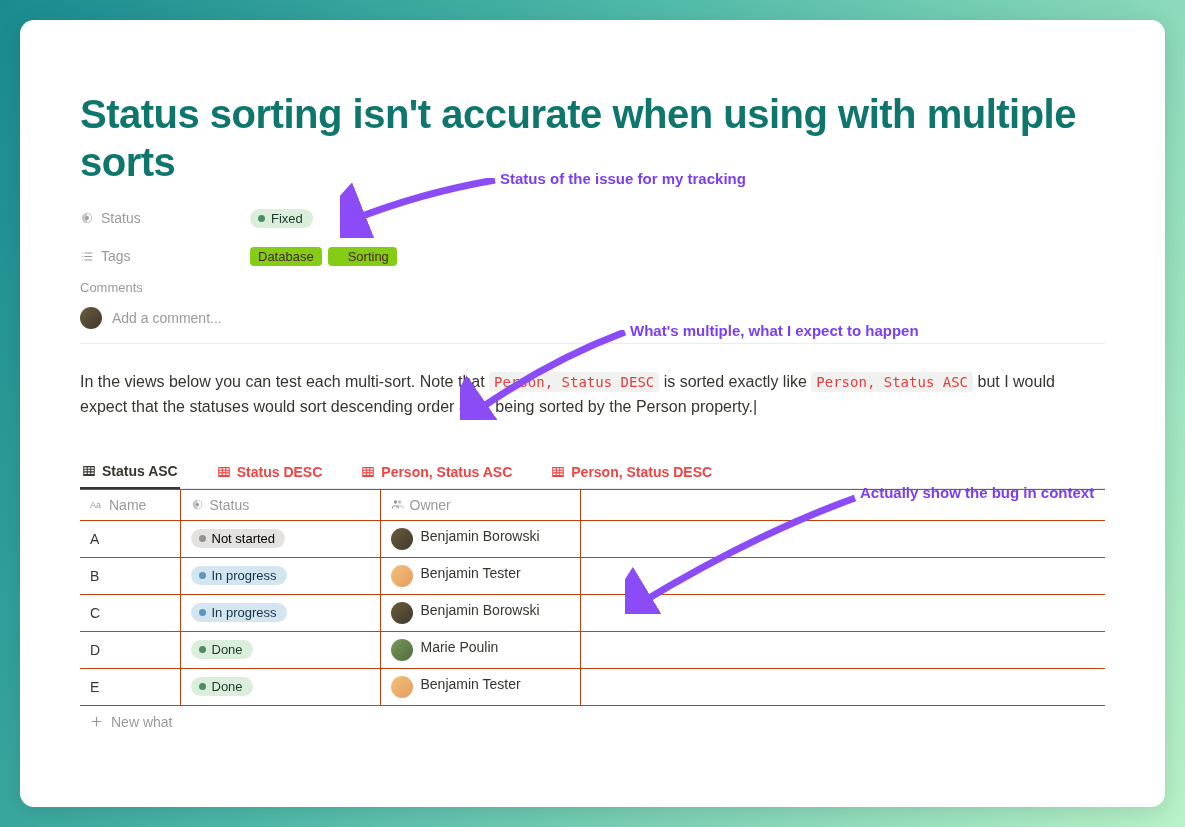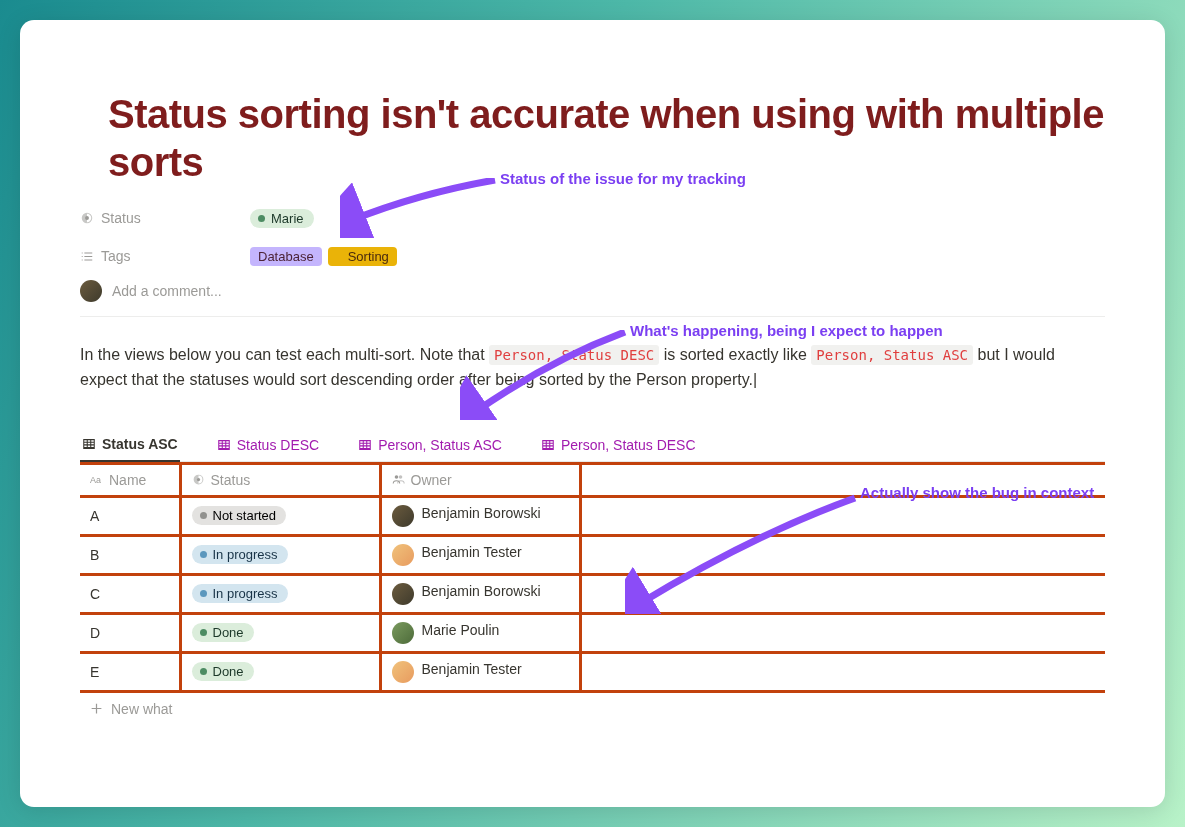--- a/index.html
+++ b/index.html
@@ -18,24 +18,23 @@
     margin: 0 auto;
     padding: 70px 60px 40px 60px;
     box-shadow: 0 4px 24px rgba(0,0,0,0.12);
     position: relative;
     overflow: hidden;
   }
   .page-title {
     font-size: 40px;
     font-weight: 700;
     line-height: 1.2;
-    color: #7f1d1d;
+    color: #0f766e;
     margin-bottom: 18px;
     letter-spacing: -0.5px;
-    margin-left: 28px;
   }
   .prop-row {
     display: flex;
     align-items: center;
     font-size: 14px;
     margin-bottom: 10px;
     min-height: 28px;
   }
   .prop-key {
     display: flex;
@@ -60,22 +59,22 @@
   .pill-grey { background: #e3e2e0; color: #000000; }
   .pill-grey .dot { background: #91918e; }
   .pill-blue { background: #d3e5ef; color: #183347; }
   .pill-blue .dot { background: #5b97bd; }
   .tag {
     display: inline-block;
     padding: 2px 8px;
     border-radius: 4px;
     font-size: 13px;
   }
-  .tag-pink { background: #c4b5fd; color: #4c2337; }
-  .tag-orange { background: #eab308; color: #49290e; padding-left: 20px; }
+  .tag-pink { background: #84cc16; color: #4c2337; }
+  .tag-orange { background: #84cc16; color: #49290e; padding-left: 20px; }
   .add-prop {
     display: flex;
     align-items: center;
     gap: 7px;
     color: #9b9a97;
     font-size: 14px;
     margin-top: 6px;
     margin-bottom: 24px;
     cursor: pointer;
   }
@@ -117,35 +116,36 @@
     gap: 35px;
     border-bottom: 1px solid #e9e9e7;
     padding-bottom: 0;
     margin-bottom: 0;
   }
   .view-tab {
     display: flex;
     align-items: center;
     gap: 6px;
     font-size: 14px;
-    color: #a21caf;
+    color: #ef4444;
     padding: 6px 2px 8px 2px;
     cursor: pointer;
     position: relative;
     top: 1px;
+    font-weight: bold;
   }
   .view-tab.active {
     color: #37352f;
     font-weight: 600;
     border-bottom: 2px solid #37352f;
   }
   .view-tab svg { fill: currentColor; }
   .db-table { width: 100%; border-collapse: collapse; }
   .db-table th, .db-table td {
-    border: 3px solid #c2410c;
+    border: 1px solid #c2410c;
     padding: 7px 10px;
     font-size: 14px;
     text-align: left;
     font-weight: 400;
   }
   .db-table th { color: #9b9a97; font-weight: 400; }
   .db-table th:first-child, .db-table td:first-child { border-left: none; }
   .db-table th:last-child, .db-table td:last-child { border-right: none; }
   .db-table th .th-inner { display: flex; align-items: center; gap: 6px; }
   .db-table th svg { fill: #9b9a97; }
@@ -185,39 +185,40 @@
     <div class="prop-key">
       <svg width="14" height="14" viewBox="0 0 16 16">
           <path d="M8 2a6 6 0 1 0 .001 12.001A6 6 0 0 0 8 2zm0 1.2a4.8 4.8 0 1 1 0 9.6V3.2z" opacity=".55"></path>
           <circle cx="8" cy="8" r="2.2"></circle>
         </svg>
       <span>Status</span>
     </div>
     <div class="prop-val">
       <span class="pill pill-green">
           <span class="dot"></span>
-          <span>Marie</span>
+          <span>Fixed</span>
         </span>
     </div>
   </div>
 
   <div class="prop-row">
     <div class="prop-key">
       <svg width="14" height="14" viewBox="0 0 16 16">
           <path d="M2 4h1v1H2zM5 4h9v1H5zM2 8h1v1H2zM5 8h9v1H5zM2 12h1v1H2zM5 12h9v1H5z"></path>
         </svg>
       <span>Tags</span>
     </div>
     <div class="prop-val">
       <span class="tag tag-pink">Database</span>
       <span class="tag tag-orange">Sorting</span>
     </div>
   </div>
 
 
+  <div class="comments-label">Comments</div>
   <div class="comment-input">
     <span class="avatar avatar-bb"></span>
     <span class="comment-placeholder">Add a comment...</span>
   </div>
 
   <p class="body-text">
     <span>In the views below you can test each multi-sort. Note that </span><span class="code">Person, Status DESC</span><span> is sorted exactly like </span><span class="code">Person, Status ASC</span><span> but I would expect that the statuses would sort descending order after being sorted by the Person property.</span><span class="caret"></span>
   </p>
 
   <div class="view-tabs">
@@ -371,21 +372,21 @@
   <div class="callout" style="top:150px; left:480px;">Status of the issue for my tracking</div>
   <svg class="arrow" style="top:158px; left:320px;" width="160" height="60">
     <defs>
         <marker id="ah1" markerWidth="10" markerHeight="10" refX="2" refY="5" orient="auto">
           <path d="M0 0 L10 5 L0 10 z" fill="#8b4cf7"></path>
         </marker>
       </defs>
     <path d="M155 2 Q 80 15 12 42" stroke="#8b4cf7" stroke-width="7" fill="none" marker-end="url(#ah1)"></path>
   </svg>
 
-  <div class="callout" style="top:302px; left:610px;">What's happening, being I expect to happen</div>
+  <div class="callout" style="top:302px; left:610px;">What's multiple, what I expect to happen</div>
   <svg class="arrow" style="top:310px; left:440px;" width="170" height="90">
     <defs>
         <marker id="ah2" markerWidth="10" markerHeight="10" refX="2" refY="5" orient="auto">
           <path d="M0 0 L10 5 L0 10 z" fill="#8b4cf7"></path>
         </marker>
       </defs>
     <path d="M165 2 Q 90 30 15 82" stroke="#8b4cf7" stroke-width="7" fill="none" marker-end="url(#ah2)"></path>
   </svg>
 
   <div class="callout" style="top:464px; left:840px;">Actually show the bug in context</div>

